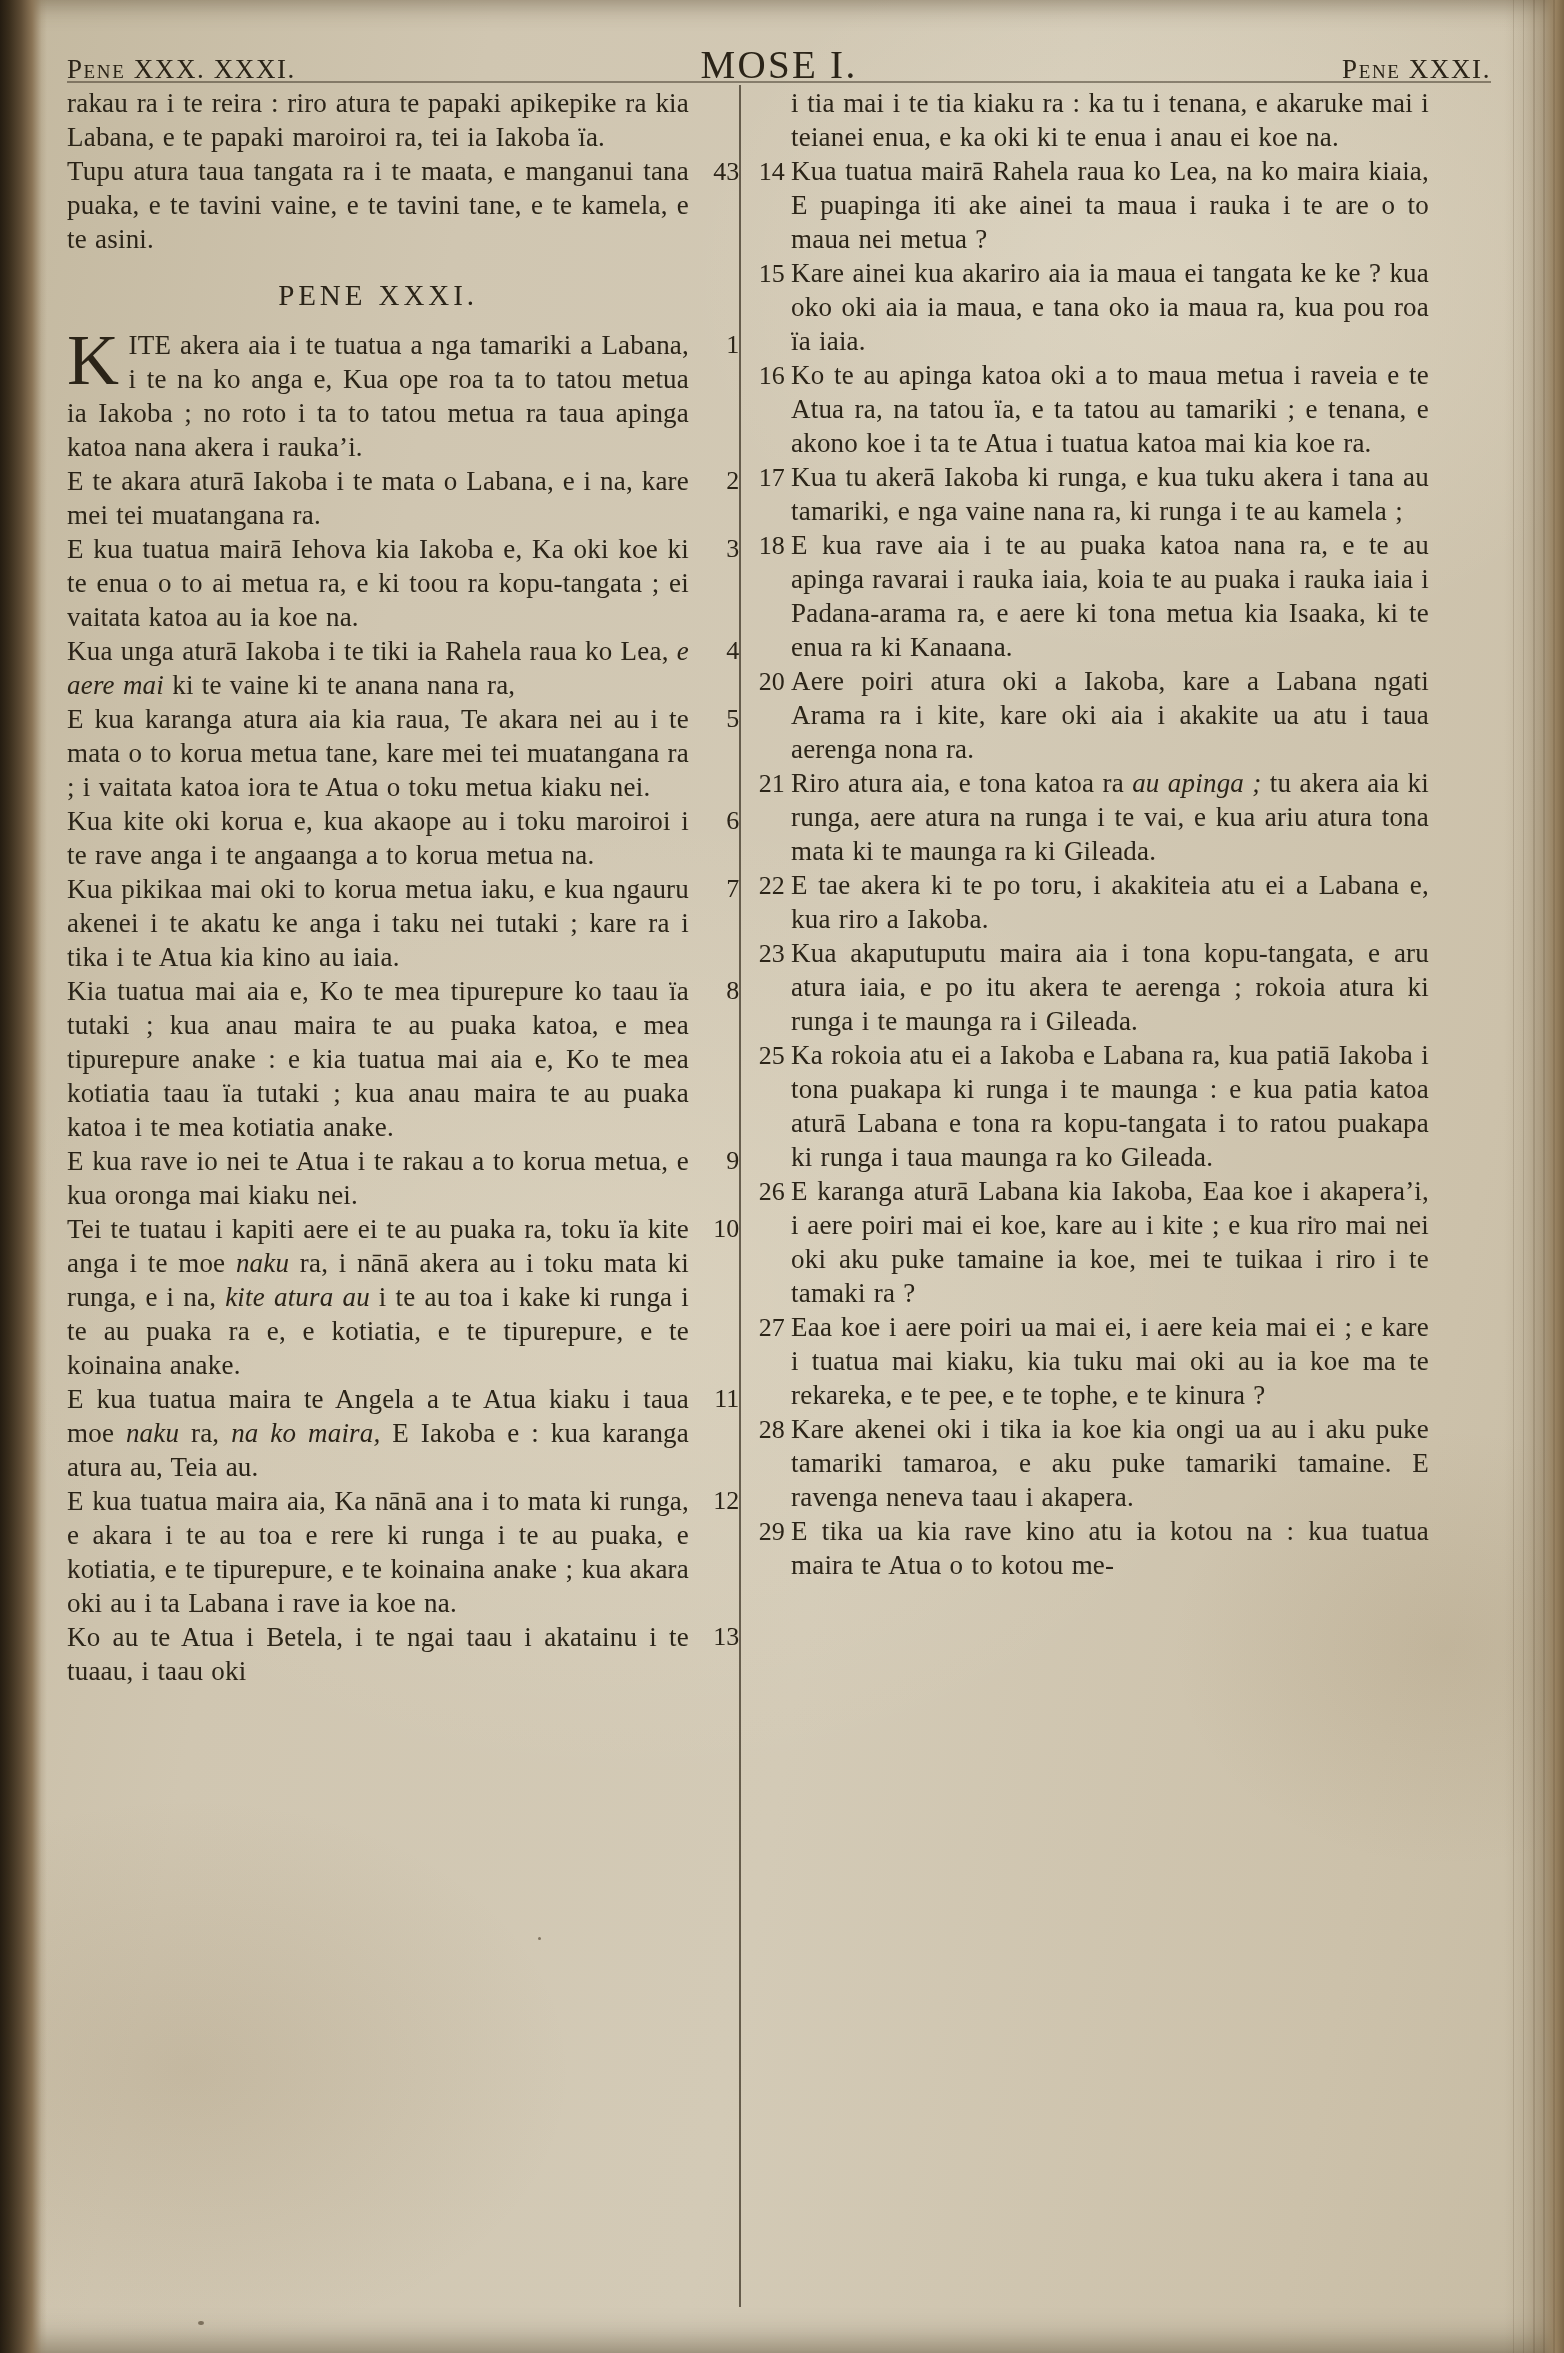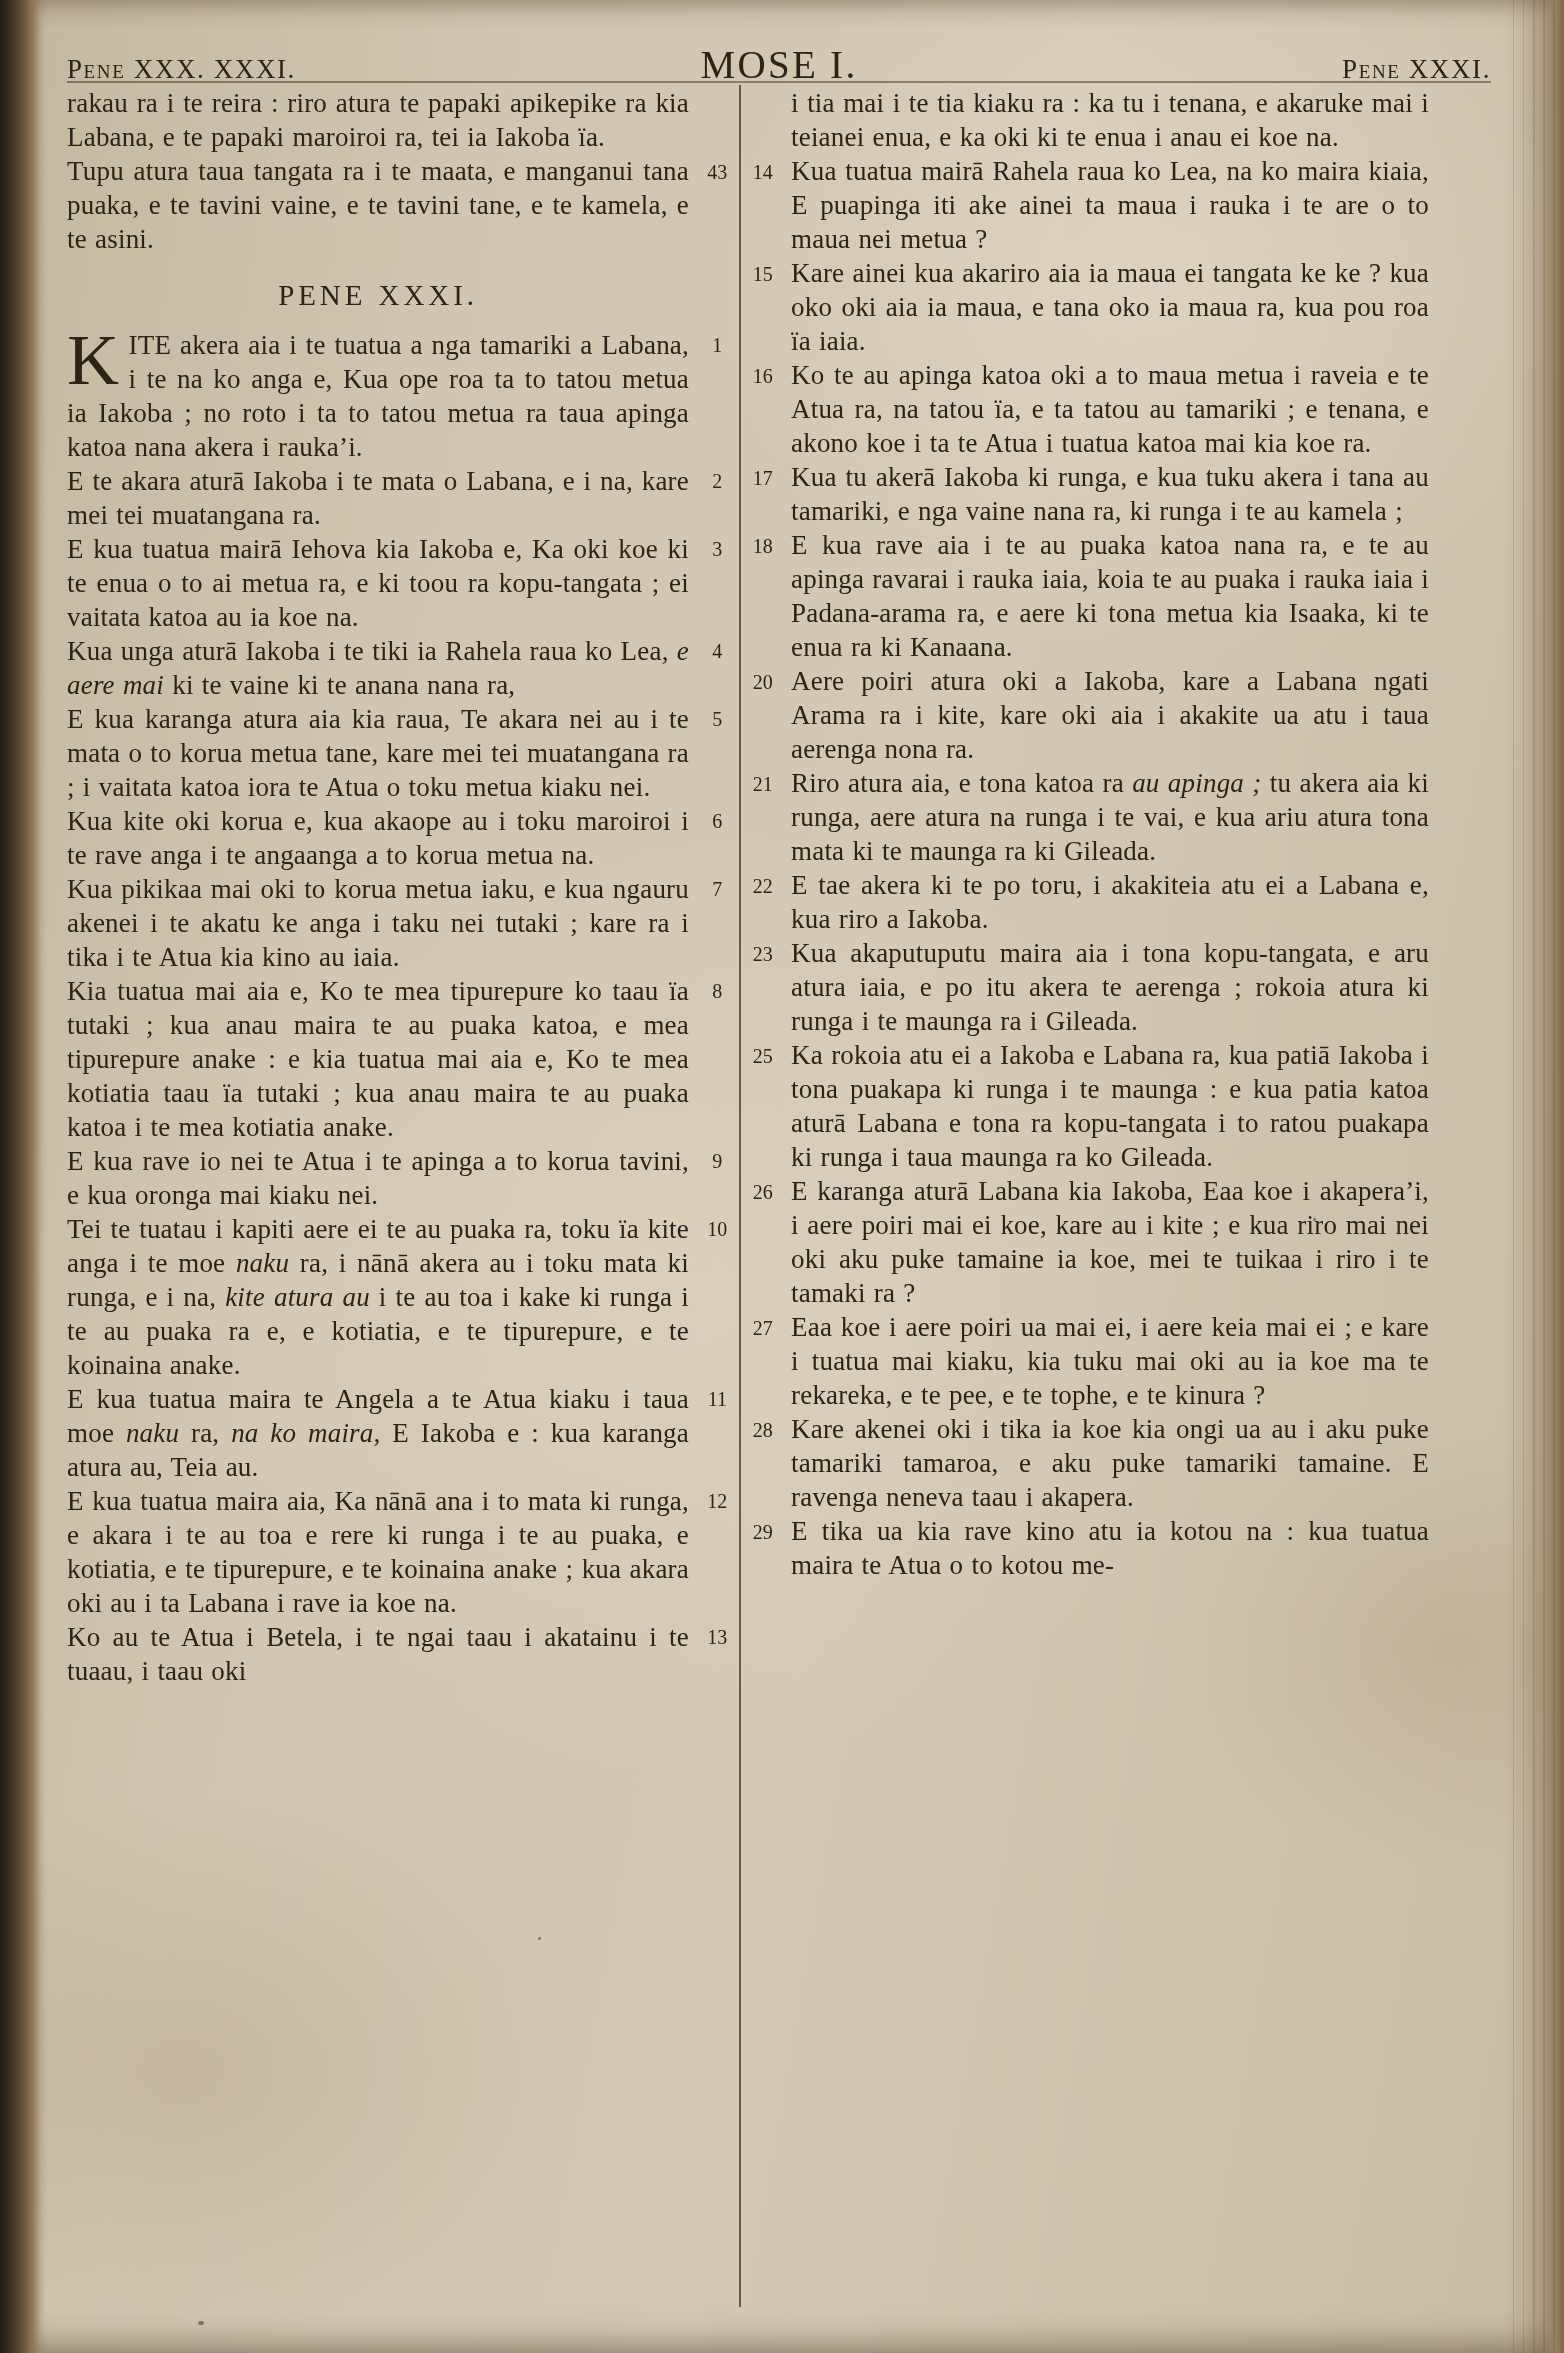--- a/index.html
+++ b/index.html
@@ -97,22 +97,22 @@
   .col-left  { width: 622px; }
   .col-right { width: 638px; }
   .verse {
     position: relative;
     margin: 0;
   }
   .vnum {
     position: absolute;
     top: 0.8px;
     width: 44px;
-    text-align: center;
-    font-size: 20px;
+    text-align: right;
+    font-size: 26px;
     letter-spacing: 0;
   }
   .col-left  .vnum { left: calc(100% + 6.3px); }
   .col-right .vnum { right: calc(100% + 6.3px); }
   .chapter-heading {
     font-size: 29px;
     font-weight: normal;
     letter-spacing: 3.9px;
     text-align: center;
     margin: 22px 0 15.6px 0;
@@ -159,21 +159,21 @@
         <p class="verse"><span class="vnum">43</span><span class="vtext"><span>Tupu atura taua tangata ra i te maata, e manganui tana puaka, e te tavini vaine, e te tavini tane, e te kamela, e te asini.</span></span></p>
         <h2 class="chapter-heading">PENE XXXI.</h2>
         <p class="verse"><span class="vnum">1</span><span class="dropcap">K</span><span class="vtext"><span>ITE akera aia i te tuatua a nga tamariki a Labana, i te na ko anga e, Kua ope roa ta to tatou metua ia Iakoba ; no roto i ta to tatou metua ra taua apinga katoa nana akera i rauka’i.</span></span></p>
         <p class="verse"><span class="vnum">2</span><span class="vtext"><span>E te akara aturā Iakoba i te mata o Labana, e i na, kare mei tei muatangana ra.</span></span></p>
         <p class="verse"><span class="vnum">3</span><span class="vtext"><span>E kua tuatua mairā Iehova kia Iakoba e, Ka oki koe ki te enua o to ai metua ra, e ki toou ra kopu-tangata ; ei vaitata katoa au ia koe na.</span></span></p>
         <p class="verse"><span class="vnum">4</span><span class="vtext"><span>Kua unga aturā Iakoba i te tiki ia Rahela raua ko Lea, </span><span class="it">e aere mai</span><span> ki te vaine ki te anana nana ra,</span></span></p>
         <p class="verse"><span class="vnum">5</span><span class="vtext"><span>E kua karanga atura aia kia raua, Te akara nei au i te mata o to korua metua tane, kare mei tei muatangana ra ; i vaitata katoa iora te Atua o toku metua kiaku nei.</span></span></p>
         <p class="verse"><span class="vnum">6</span><span class="vtext"><span>Kua kite oki korua e, kua akaope au i toku maroiroi i te rave anga i te angaanga a to korua metua na.</span></span></p>
         <p class="verse"><span class="vnum">7</span><span class="vtext"><span>Kua pikikaa mai oki to korua metua iaku, e kua ngauru akenei i te akatu ke anga i taku nei tutaki ; kare ra i tika i te Atua kia kino au iaia.</span></span></p>
         <p class="verse"><span class="vnum">8</span><span class="vtext"><span>Kia tuatua mai aia e, Ko te mea tipurepure ko taau ïa tutaki ; kua anau maira te au puaka katoa, e mea tipurepure anake : e kia tuatua mai aia e, Ko te mea kotiatia taau ïa tutaki ; kua anau maira te au puaka katoa i te mea kotiatia anake.</span></span></p>
-        <p class="verse"><span class="vnum">9</span><span class="vtext"><span>E kua rave io nei te Atua i te apinga a to korua tavini, e kua oronga mai kiaku nei.</span></span></p>
+        <p class="verse"><span class="vnum">9</span><span class="vtext"><span>E kua rave io nei te Atua i te rakau a to korua metua, e kua oronga mai kiaku nei.</span></span></p>
         <p class="verse"><span class="vnum">10</span><span class="vtext"><span>Tei te tuatau i kapiti aere ei te au puaka ra, toku ïa kite anga i te moe </span><span class="it">naku</span><span> ra, i nānā akera au i toku mata ki runga, e i na, </span><span class="it">kite atura au</span><span> i te au toa i kake ki runga i te au puaka ra e, e kotiatia, e te tipurepure, e te koinaina anake.</span></span></p>
         <p class="verse"><span class="vnum">11</span><span class="vtext"><span>E kua tuatua maira te Angela a te Atua kiaku i taua moe </span><span class="it">naku</span><span> ra, </span><span class="it">na ko maira,</span><span> E Iakoba e : kua karanga atura au, Teia au.</span></span></p>
         <p class="verse"><span class="vnum">12</span><span class="vtext"><span>E kua tuatua maira aia, Ka nānā ana i to mata ki runga, e akara i te au toa e rere ki runga i te au puaka, e kotiatia, e te tipurepure, e te koinaina anake ; kua akara oki au i ta Labana i rave ia koe na.</span></span></p>
         <p class="verse"><span class="vnum">13</span><span class="vtext"><span>Ko au te Atua i Betela, i te ngai taau i akatainu i te tuaau, i taau oki</span></span></p>
       </div>
     <div class="col col-right" id="col-right">
         <p class="verse"><span class="vtext"><span>i tia mai i te tia kiaku ra : ka tu i tenana, e akaruke mai i teianei enua, e ka oki ki te enua i anau ei koe na.</span></span></p>
         <p class="verse"><span class="vnum">14</span><span class="vtext"><span>Kua tuatua mairā Rahela raua ko Lea, na ko maira kiaia, E puapinga iti ake ainei ta maua i rauka i te are o to maua nei metua ?</span></span></p>
         <p class="verse"><span class="vnum">15</span><span class="vtext"><span>Kare ainei kua akariro aia ia maua ei tangata ke ke ? kua oko oki aia ia maua, e tana oko ia maua ra, kua pou roa ïa iaia.</span></span></p>
         <p class="verse"><span class="vnum">16</span><span class="vtext"><span>Ko te au apinga katoa oki a to maua metua i raveia e te Atua ra, na tatou ïa, e ta tatou au tamariki ; e tenana, e akono koe i ta te Atua i tuatua katoa mai kia koe ra.</span></span></p>

